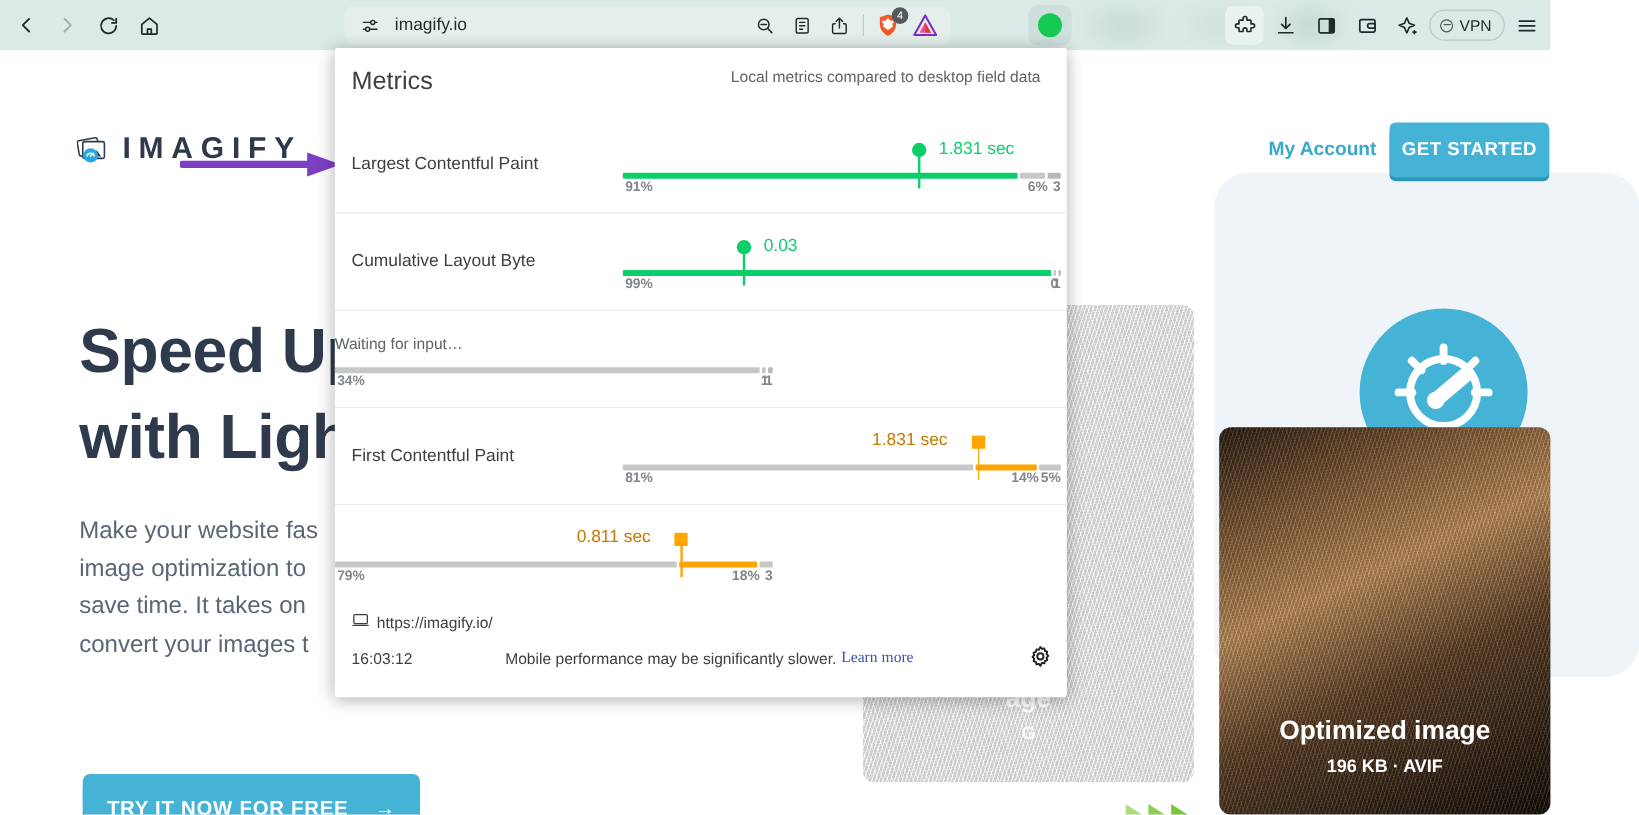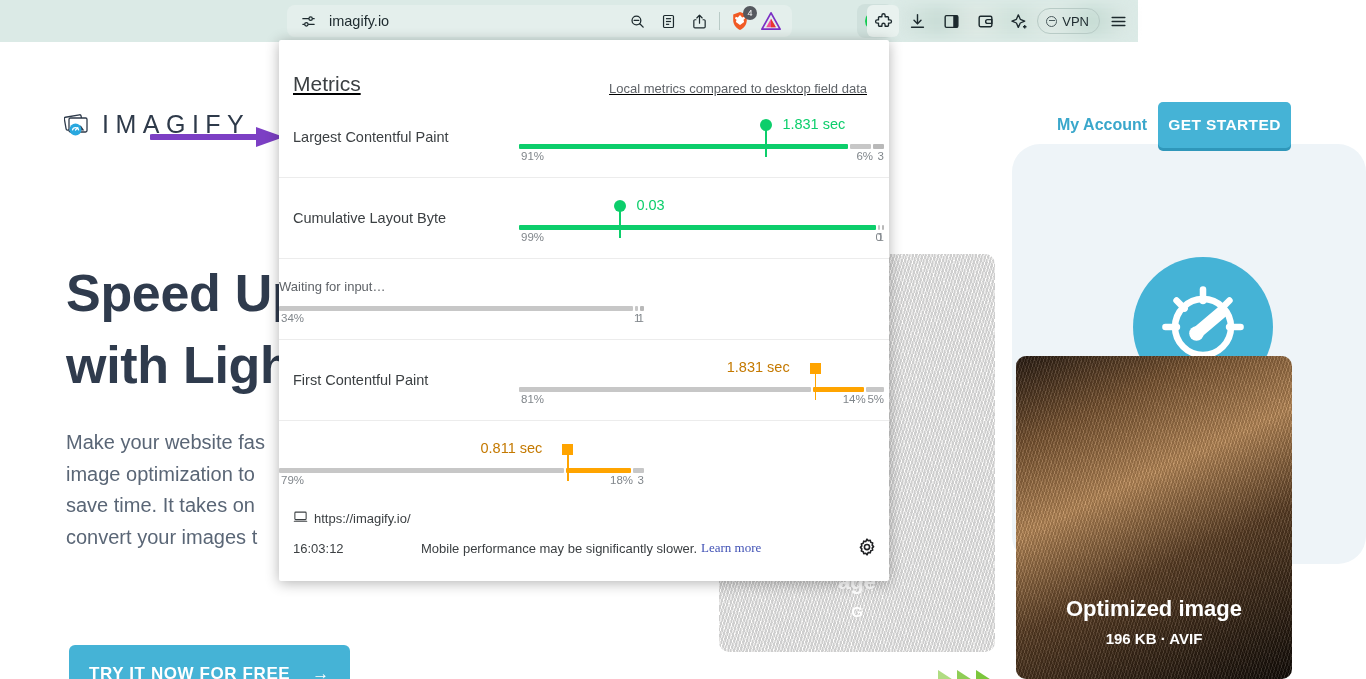--- a/index.html
+++ b/index.html
@@ -6,23 +6,23 @@
   html, body {
     width: 1366px; height: 679px;
     font-family: "Liberation Sans", sans-serif;
     overflow: hidden;
     background: #ffffff;
   }
   #root { position: relative; width: 1366px; height: 679px; overflow: hidden; }
 
   
   .browser-bar {
-    position: absolute; top: 0; left: 0; width: 1138px; height: 42px;
+    position: absolute; top: 0; left: 0; width: 1292px; height: 42px;
     background: #dbeae6;
-    display: flex; align-items: center; justify-content: center;
+    display: flex; align-items: center;
   }
   .nav-btns { display: flex; align-items: center; gap: 2px; padding-left: 6px; }
   .icon-btn {
     width: 32px; height: 30px; border-radius: 6px;
     display: flex; align-items: center; justify-content: center;
     color: #1d2a2e;
   }
   .icon-btn.disabled { color: #9cb0ae; }
   .icon-btn svg { display: block; }
 
@@ -94,21 +94,21 @@
   .page-header {
     position: absolute; top: 0; left: 0; width: 1366px; height: 83px;
     display: flex; align-items: center;
   }
   .logo {
     position: absolute; left: 64px; top: 68px;
     display: flex; align-items: center; gap: 8px;
   }
   .logo-mark { width: 30px; height: 26px; position: relative; }
   .logo-word {
-    font-size: 25px; letter-spacing: 6.5px; font-weight: 400;
+    font-size: 25px; letter-spacing: 6.5px; font-weight: 700;
     color: #2e3a4a;
   }
   .nav-link {
     position: absolute; font-size: 16px; font-weight: bold; color: #3a4a5a;
   }
   .nav-pricing { left: 866px; top: 74px; }
   .nav-account {
     position: absolute; left: 1057px; top: 74px;
     font-size: 16px; font-weight: bold; color: #3aa7cb;
   }
@@ -192,21 +192,21 @@
   .popup {
     position: absolute; left: 279px; top: 40px;
     width: 610px; height: 541px;
     background: #ffffff; border-radius: 2px;
     box-shadow: 0 2px 14px rgba(0,0,0,.30);
     overflow: hidden;
   }
   .popup-head {
     position: relative; height: 56px;
     padding: 16px 22px 0 14px;
-    display: flex; align-items: flex-end; justify-content: space-between; text-decoration: underline;
+    display: flex; align-items: flex-start; justify-content: space-between;
   }
   .popup-title { font-size: 21px; color: #3c4043; font-weight: 400; }
   .popup-sub { font-size: 13px; color: #5f6368; }
 
   .metric-row {
     position: relative; height: 81px;
     border-top: 1px solid #ececec;
     display: flex; align-items: center;
   }
   .metric-row.first { border-top: none; }
@@ -221,21 +221,21 @@
     width: 365px; height: 5px;
     display: flex; gap: 2px;
   }
   .seg { height: 5px; border-radius: 1px; }
   .seg.good { background: #0cce6b; }
   .seg.ni   { background: #ffa400; }
   .seg.gray { background: #c7c7c7; }
   .seg.grayd{ background: #b9b9b9; }
 
   .pct-row {
-    position: absolute; left: 0; top: 43px; width: 365px; height: 14px;
+    position: absolute; left: 0; top: 43px; width: 365px; height: 14px; font-weight: bold;
   }
   .pct {
     position: absolute; font-size: 11.5px; color: #80868b;
     font-family: "Liberation Sans", sans-serif;
   }
 
   .marker { position: absolute; top: 12px; }
   .marker .stem { position: absolute; left: 5px; top: 10px; width: 1.5px; height: 28px; }
   .marker .dot  { position: absolute; left: 0; top: 0; width: 12px; height: 12px; border-radius: 50%; }
   .marker .sq   { position: absolute; left: 0; top: 1px; width: 11px; height: 11px; }

